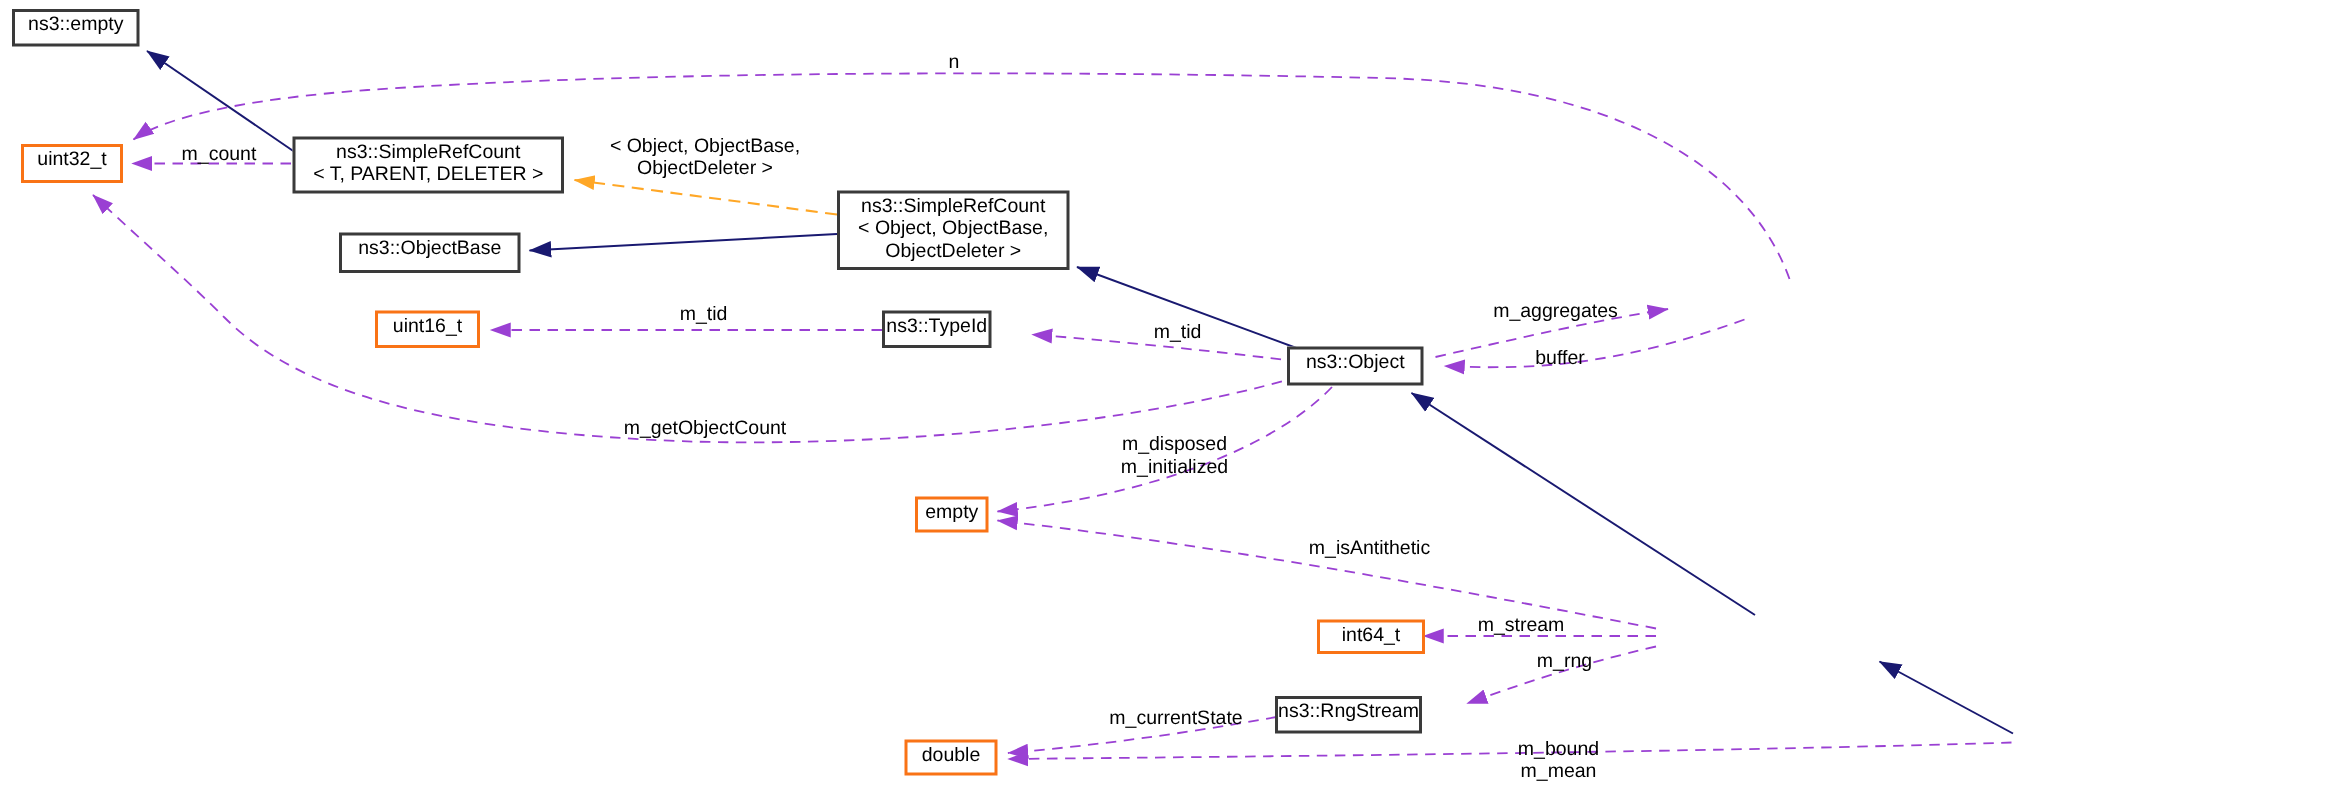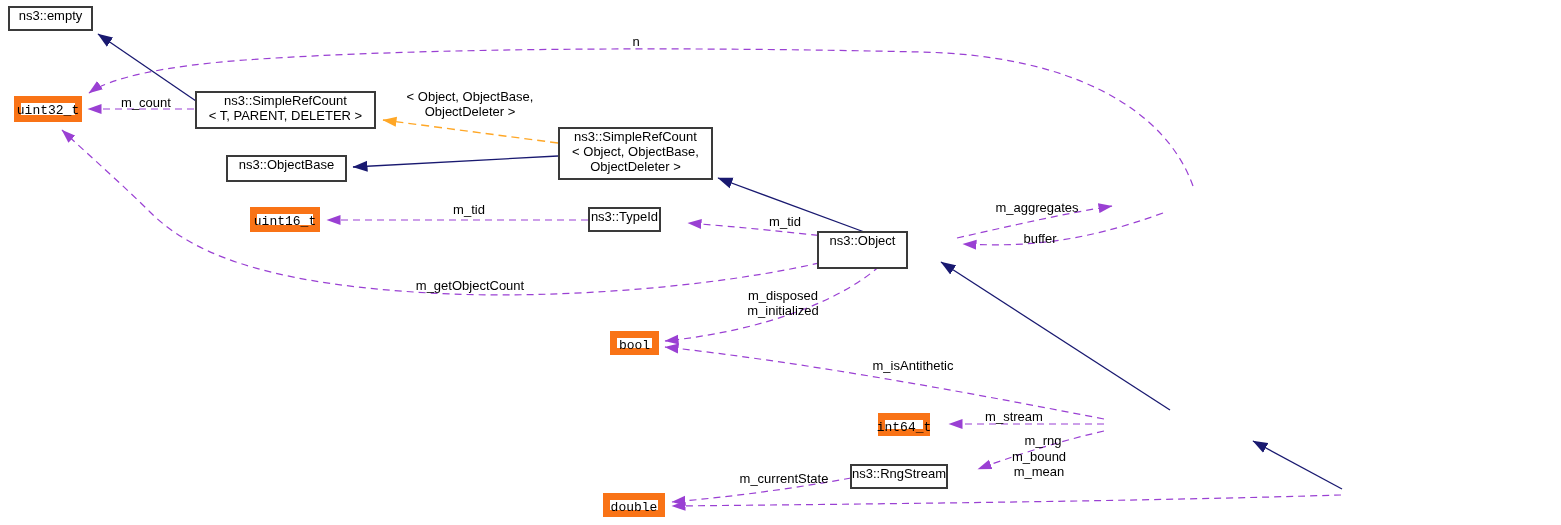--- a/index.html
+++ b/index.html
@@ -19,21 +19,21 @@
     border:2px solid #3a3a3a;
     display:flex;
     flex-direction:column;
     align-items:center;
     text-align:center;
     line-height:15px;
     box-sizing:border-box;
     white-space:nowrap;
     padding:0 6px;
   }
-  .node.prim{border:7px solid #f97316;font-family:Liberation Mono, monospace;}
+  .node.prim{border:2px solid #f97316;}
   .node.current{background:#bfbfbf;border:2px solid #2e2e2e;}
   .elabel{
     position:absolute;
     transform:translate(-50%,-50%);
     text-align:center;
     line-height:15px;
     white-space:nowrap;
     color:#000;
   }
   .elabel span{display:block;}
@@ -103,30 +103,30 @@
   </div>
 
   <div class="node prim" style="left:250px;top:207px;width:70px;height:25px">
     <span>uint16_t</span>
   </div>
 
   <div class="node" style="left:588px;top:207px;width:73px;height:25px">
     <span>ns3::TypeId</span>
   </div>
 
-  <div class="node" style="left:817px;top:231px;width:91px;height:38px">
+  <div class="node" style="left:858px;top:231px;width:91px;height:26px">
     <span>ns3::Object</span>
   </div>
 
 
   <div class="node prim" style="left:610px;top:331px;width:49px;height:24px">
-    <span>bool</span>
+    <span>empty</span>
   </div>
 
-  <div class="node prim" style="left:878px;top:413px;width:52px;height:23px">
+  <div class="node prim" style="left:878px;top:413px;width:72px;height:23px">
     <span>int64_t</span>
   </div>
 
 
   <div class="node" style="left:850px;top:464px;width:98px;height:25px">
     <span>ns3::RngStream</span>
   </div>
 
   <div class="node prim" style="left:603px;top:493px;width:62px;height:24px">
     <span>double</span>
@@ -145,18 +145,18 @@
   <div class="elabel" style="left:1040px;top:238px">buffer</div>
   <div class="elabel" style="left:470px;top:285px">m_getObjectCount</div>
   <div class="elabel" style="left:783px;top:303px">
     <span>m_disposed</span>
     <span>m_initialized</span>
   </div>
   <div class="elabel" style="left:913px;top:365px">m_isAntithetic</div>
   <div class="elabel" style="left:1014px;top:416px">m_stream</div>
   <div class="elabel" style="left:1043px;top:440px">m_rng</div>
   <div class="elabel" style="left:784px;top:478px">m_currentState</div>
-  <div class="elabel" style="left:1039px;top:464px">
+  <div class="elabel" style="left:1039px;top:506px">
     <span>m_bound</span>
     <span>m_mean</span>
   </div>
 
 </div>
 
 </body></html>

